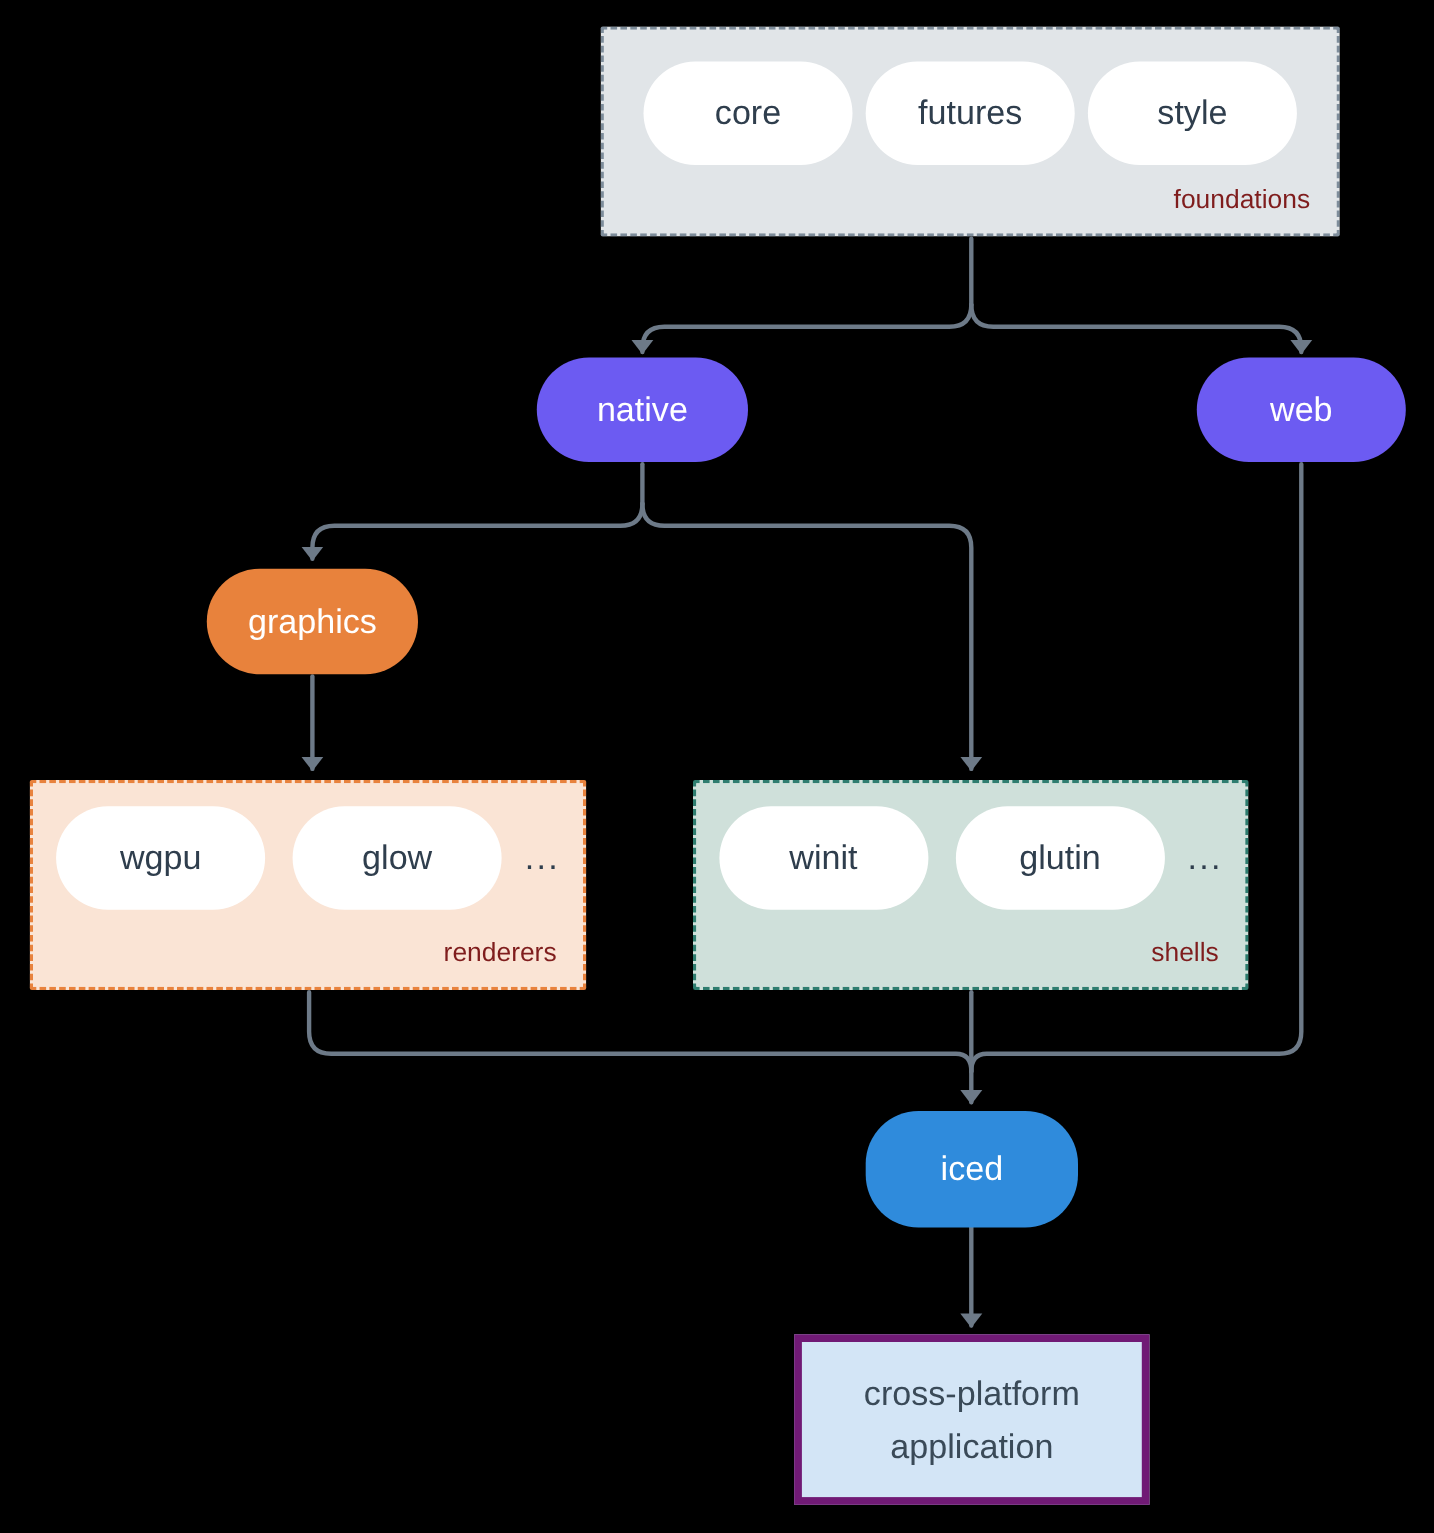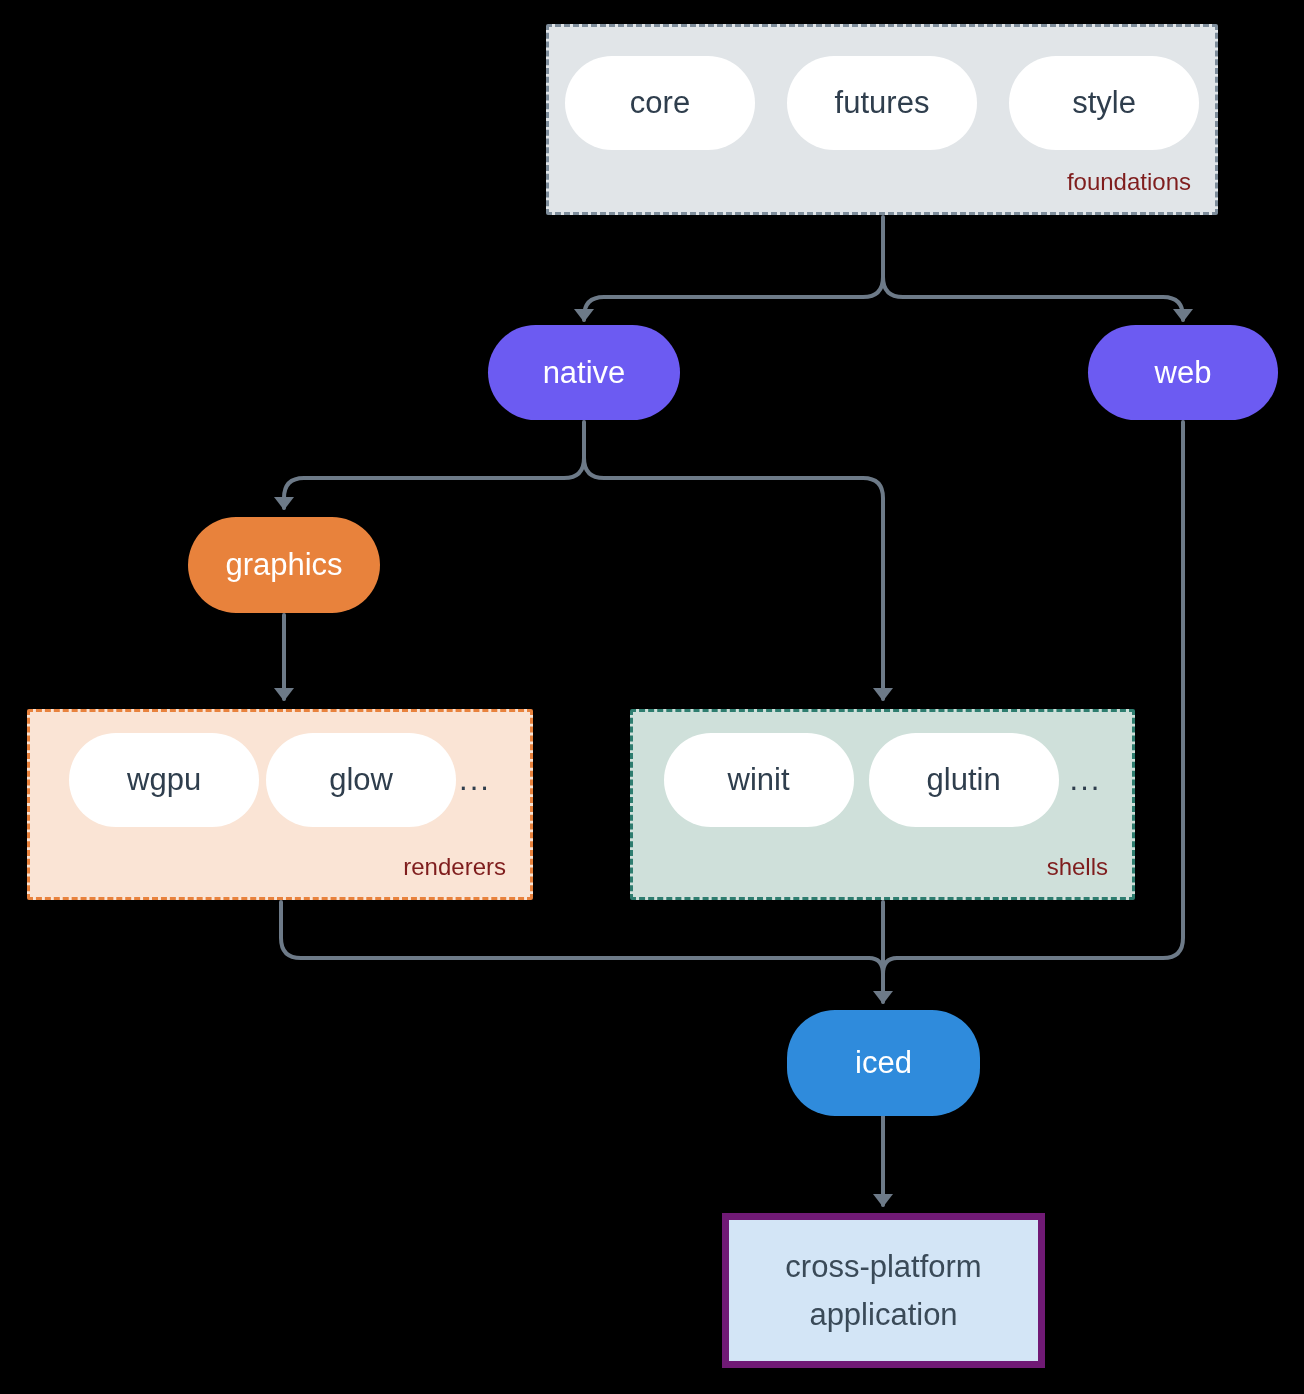--- a/index.html
+++ b/index.html
@@ -15,21 +15,21 @@
 
   .groupbox {
     position: absolute;
     box-sizing: border-box;
     border-radius: 2px;
   }
   .groupbox .pillrow {
     display: flex;
     justify-content: center;
     align-items: center;
-    gap: 32px;
+    gap: 12px;
   }
   .pill {
     box-sizing: border-box;
     width: 190px;
     height: 94px;
     border-radius: 47px;
     display: flex;
     align-items: center;
     justify-content: center;
     font-size: 31px;
@@ -62,25 +62,25 @@
   #node-foundations { left: 546px; top: 24px; width: 672px; height: 191px;
     background: #e1e5e8; border: 3px dashed #7e8d9b; }
   #node-foundations .pillrow { margin-top: 29px; }
 
   #node-native   { left: 488px; top: 325px; width: 192px; height: 95px; background: #6c5bf2; }
   #node-web      { left: 1088px; top: 325px; width: 190px; height: 95px; background: #6c5bf2; }
   #node-graphics { left: 188px; top: 517px; width: 192px; height: 96px; background: #e8823c; }
 
   #node-renderers { left: 27px; top: 709px; width: 506px; height: 191px;
     background: #fae4d5; border: 3px dashed #e8823d; }
-  #node-renderers .pillrow { margin-top: 21px; gap: 7px; }
+  #node-renderers .pillrow { margin-top: 21px; gap: 25px; }
 
   #node-shells { left: 630px; top: 709px; width: 505px; height: 191px;
     background: #cfe0da; border: 3px dashed #2e7d6f; }
-  #node-shells .pillrow { margin-top: 21px; gap: 15px; }
+  #node-shells .pillrow { margin-top: 21px; gap: 25px; }
 
   #node-iced { left: 787px; top: 1010px; width: 193px; height: 106px; background: #2f8bdc; }
 
   #node-application {
     position: absolute;
     left: 722px; top: 1213px; width: 323px; height: 155px;
     box-sizing: border-box;
     background: #d3e5f6;
     border: 7px solid #701a75;
     color: #3a4a58;

